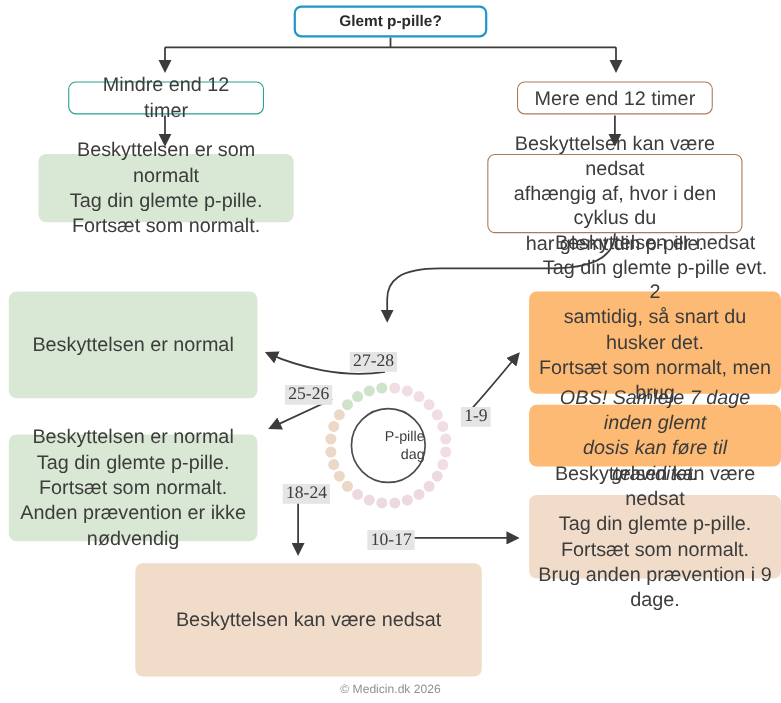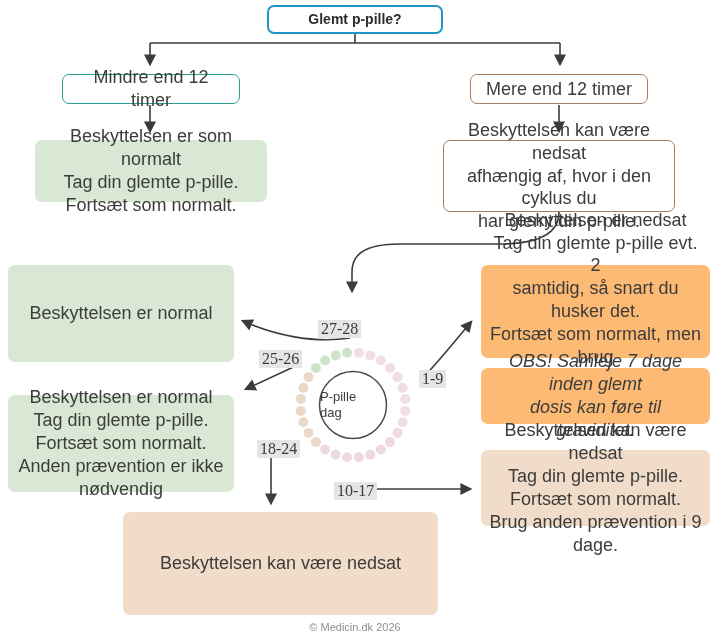--- a/index.html
+++ b/index.html
@@ -32,21 +32,21 @@
   #b1824{left:123px;top:512px;width:315px;height:103px;}
   .daylbl{
     position:absolute;background:#e5e5e5;font-size:16px;padding:0 3px;color:#3c3c3c;font-family:Liberation Serif, serif;
   }
   #l2728{left:318px;top:320px;}
   #l2526{left:259px;top:350px;}
   #l19{left:419px;top:370px;}
   #l1824{left:257px;top:440px;}
   #l1017{left:334px;top:482px;}
   .cyclecenter{
-    position:absolute;left:320px;top:389px;width:66px;text-align:left;
+    position:absolute;left:320px;top:389px;width:66px;text-align:right;
     font-size:13px;line-height:1.25;color:#3c3c3c;
   }
   .cyclecenter span{display:block;}
   .footer{
     position:absolute;left:0;top:621px;width:100%;text-align:center;
     font-size:11px;color:#8f8f8f;
   }
 </style>
 </head>
 <body>

